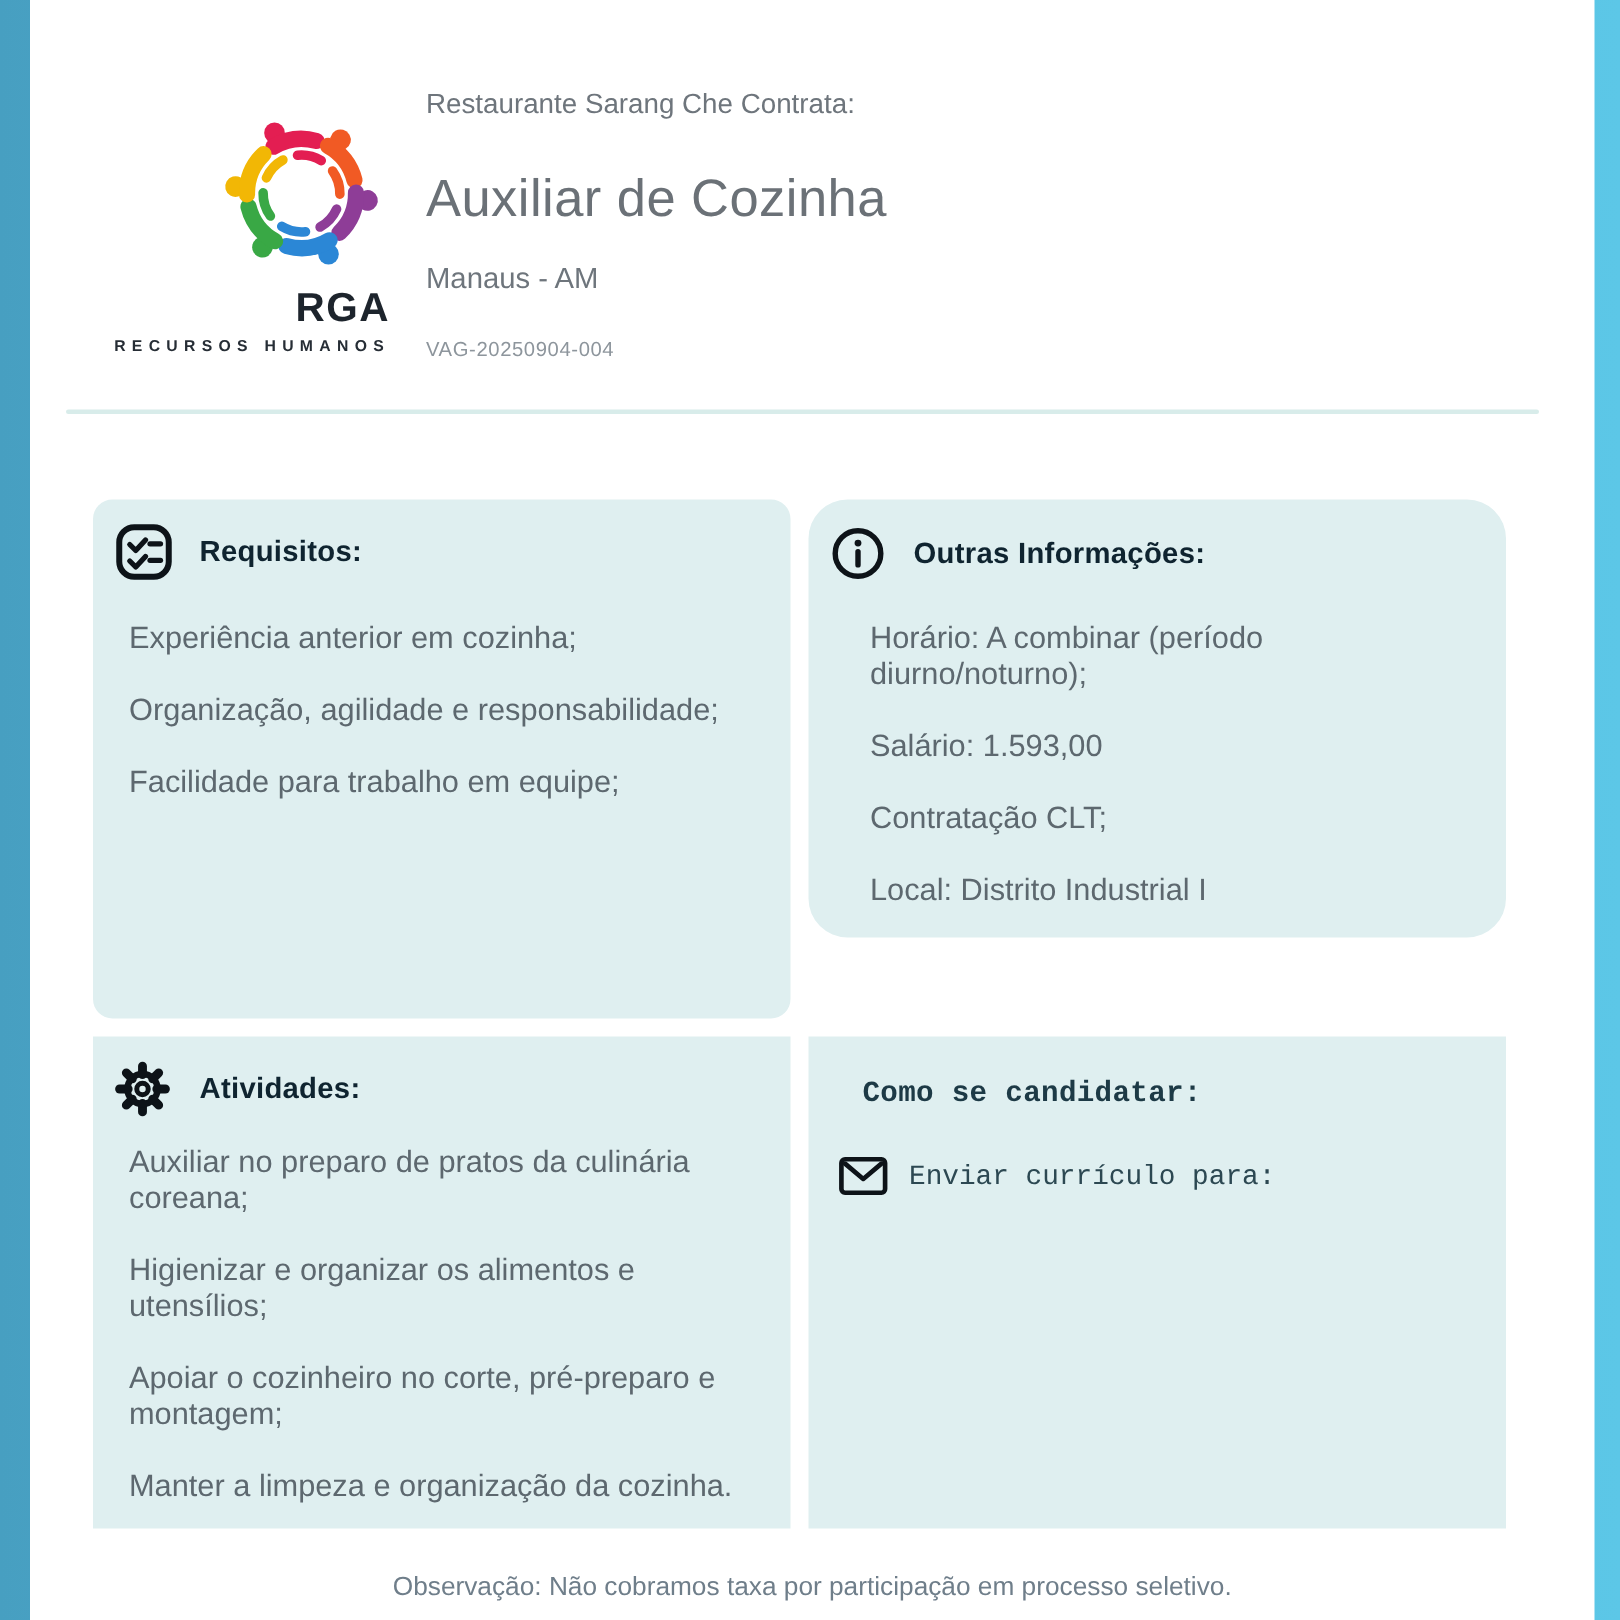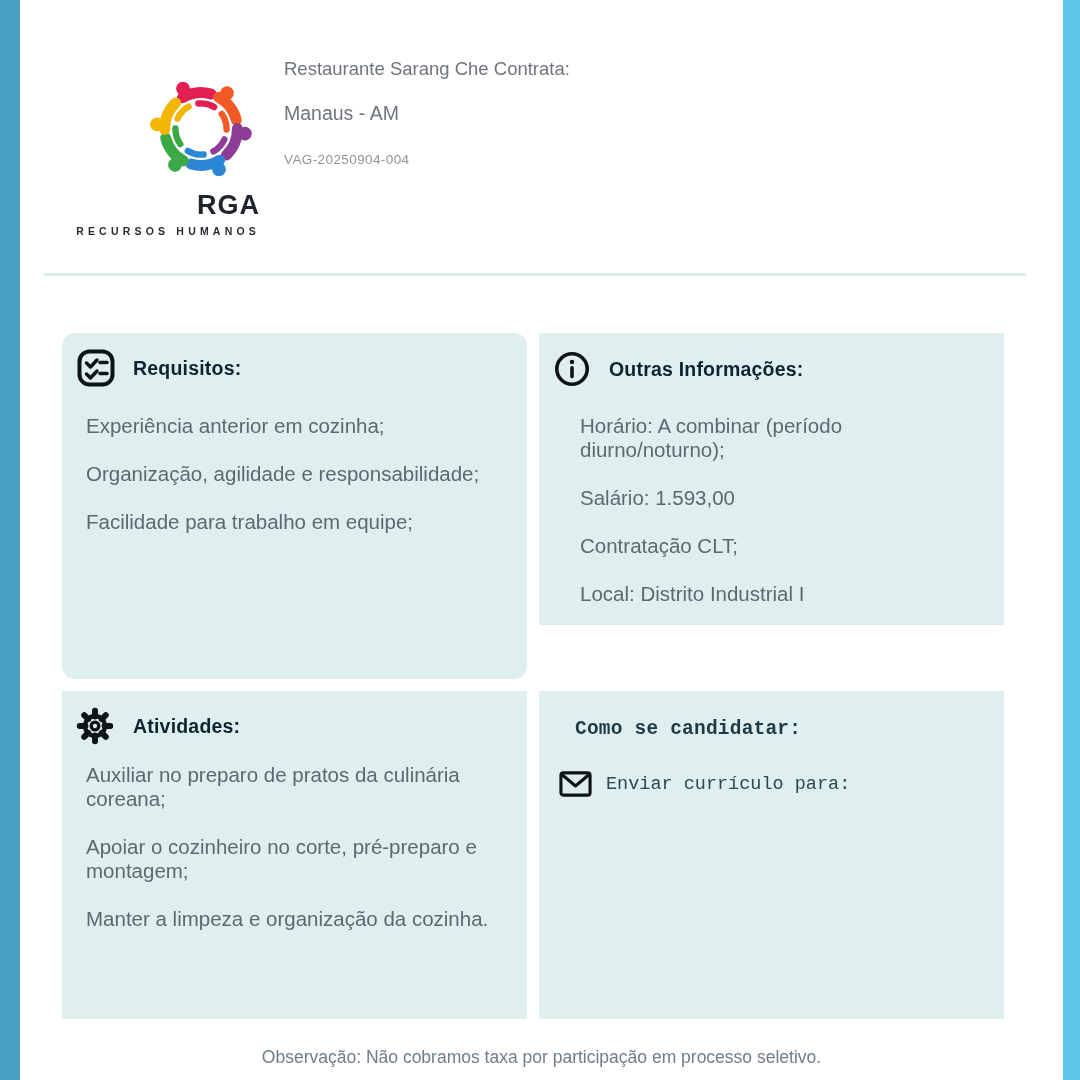--- a/index.html
+++ b/index.html
@@ -34,21 +34,21 @@
   .vac-code { margin-top: 27px; font-size: 13.5px; color: #8d959c; letter-spacing: 0.4px; }
   .divider {
     position: absolute; left: 24px; top: 273px; width: 982px; height: 3px;
     background: #d8ecea; border-radius: 2px;
   }
   
   .card {
     position: absolute; background: #dfeff0; overflow: hidden;
   }
   .card-requisitos { left: 42px;  top: 333px; width: 465px; height: 346px; border-radius: 13px; }
-  .card-outras     { left: 519px; top: 333px; width: 465px; height: 292px; }
+  .card-outras     { left: 519px; top: 333px; width: 465px; height: 292px; border-radius: 26px; }
   .card-atividades { left: 42px;  top: 691px; width: 465px; height: 328px; }
   .card-candidatura{ left: 519px; top: 691px; width: 465px; height: 328px; font-family: Liberation Mono, monospace; }
   .card-head {
     display: flex; align-items: center; gap: 17px; padding: 15px 14px 0 14px;
   }
   .card-outras .card-head { padding-top: 17px; gap: 18px; }
   .card-atividades .card-head { padding-top: 14px; padding-left: 12px; }
   .card-head .icon-box { flex: 0 0 auto; display: flex; }
   .card-title {
     font-size: 19.5px; font-weight: bold; color: #0f2430; letter-spacing: 0.2px;
@@ -118,20 +118,21 @@
           </g>
         </g>
       </svg>
     </span>
     <div class="logo-acronym">RGA</div>
     <div class="logo-subtitle">RECURSOS HUMANOS</div>
   </div>
 
   <div class="header-text">
     <div class="eyebrow">Restaurante Sarang Che Contrata:</div>
+    <div class="job-title">Auxiliar de Cozinha</div>
     <div class="location">Manaus - AM</div>
     <div class="vac-code">VAG-20250904-004</div>
   </div>
 
   <div class="divider"></div>
 
   <div class="card card-requisitos">
     <div class="card-head">
       <span class="icon-box">
         <svg width="40" height="40" viewBox="0 0 40 40" fill="none" stroke="#0d1318">
@@ -185,20 +186,21 @@
             <path d="M29.1 14.9 L33.3 10.7"></path>
           </g>
           <circle cx="22" cy="22" r="10.5" stroke-width="4.5"></circle>
           <circle cx="22" cy="22" r="4" stroke-width="3.5"></circle>
         </svg>
       </span>
       <span class="card-title">Atividades:</span>
     </div>
     <div class="card-items">
       <p>Auxiliar no preparo de pratos da culinária coreana;</p>
+      <p>Higienizar e organizar os alimentos e utensílios;</p>
       <p>Apoiar o cozinheiro no corte, pré-preparo e montagem;</p>
       <p>Manter a limpeza e organização da cozinha.</p>
     </div>
   </div>
 
   <div class="card card-candidatura">
     <div class="apply-title">Como se candidatar:</div>
     <div class="mail-row">
       <span class="icon-box">
         <svg width="33" height="28" viewBox="0 0 34 28" fill="none" stroke="#0d1318">

